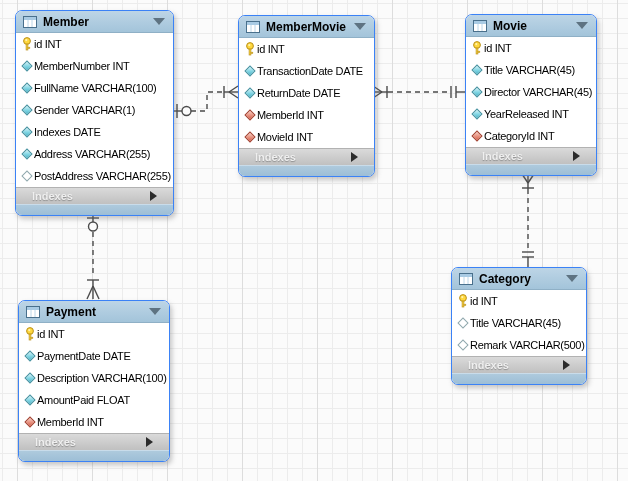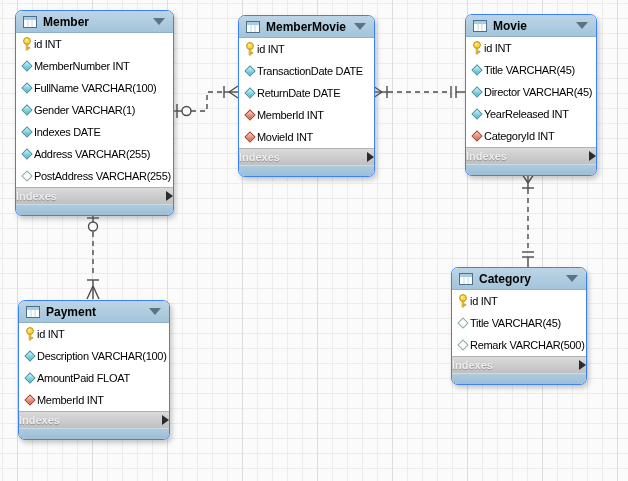--- a/index.html
+++ b/index.html
@@ -39,21 +39,21 @@
   }
   .rows{background:#fff;}
   .row{height:22px;display:flex;align-items:center;padding-left:4px;white-space:nowrap;}
   .clabel{font-size:11px;letter-spacing:-0.3px;color:#000;}
   .cicon{width:14px;display:inline-flex;justify-content:center;align-items:center;flex:0 0 auto;}
   .diamond{width:6px;height:6px;transform:rotate(45deg);display:inline-block;}
   .diamond-filled{background:linear-gradient(135deg,#d6f4fa 0%,#7fd4e2 55%,#4db4c9 100%);border:1px solid #44909f;}
   .diamond-hollow{background:#ffffff;border:1px solid #8fa8ad;}
   .diamond-fk{background:linear-gradient(135deg,#f8d3c8 0%,#e8907e 55%,#d4604a 100%);border:1px solid #a23f2e;}
   .tindexes{
-    height:17px;display:flex;align-items:center;padding:0 0;
+    height:17px;display:flex;align-items:center;padding:0 16px;
     background:linear-gradient(#dadada,#c0c0c0);
     border-top:1px solid #b2b2b2;box-sizing:border-box;cursor:pointer;
   }
   .indexes-label{
     font-size:11px;font-weight:bold;color:#efefef;
     text-shadow:0 1px 1px #8f8f8f;
   }
   .expand{
     margin-left:auto;width:0;height:0;
     border-top:5px solid transparent;border-bottom:5px solid transparent;
@@ -365,20 +365,26 @@
               <rect x="4.1" y="7" width="1.8" height="6" fill="#ffd83d" stroke="#b9901c" stroke-width="0.7"></rect>
               <rect x="5.9" y="10.2" width="1.9" height="1.3" fill="#ffd83d" stroke="#b9901c" stroke-width="0.6"></rect>
             </svg>
           </span>
           <span class="clabel">id INT</span>
         </div>
         <div class="row">
           <span class="cicon">
             <span class="diamond diamond-filled"></span>
           </span>
+          <span class="clabel">PaymentDate DATE</span>
+        </div>
+        <div class="row">
+          <span class="cicon">
+            <span class="diamond diamond-filled"></span>
+          </span>
           <span class="clabel">Description VARCHAR(100)</span>
         </div>
         <div class="row">
           <span class="cicon">
             <span class="diamond diamond-filled"></span>
           </span>
           <span class="clabel">AmountPaid FLOAT</span>
         </div>
         <div class="row">
           <span class="cicon">

